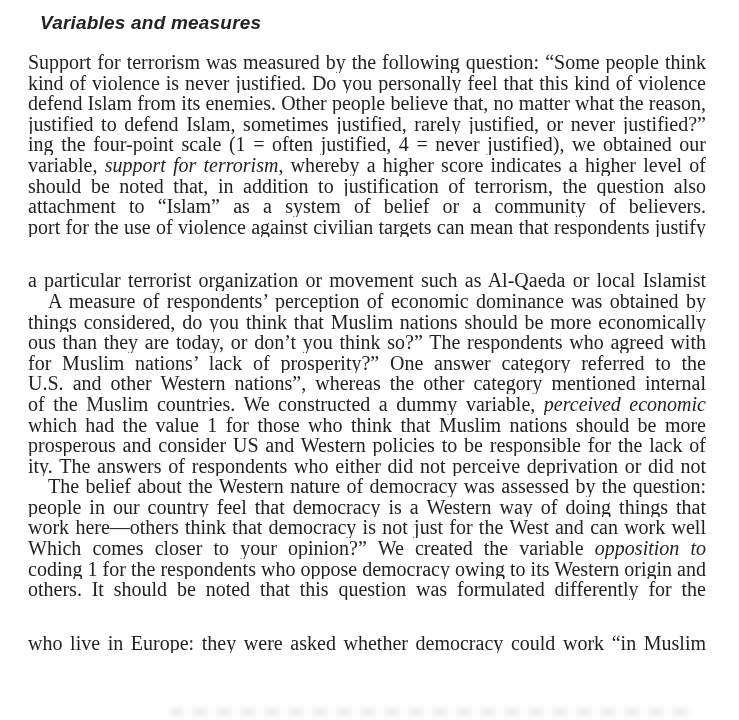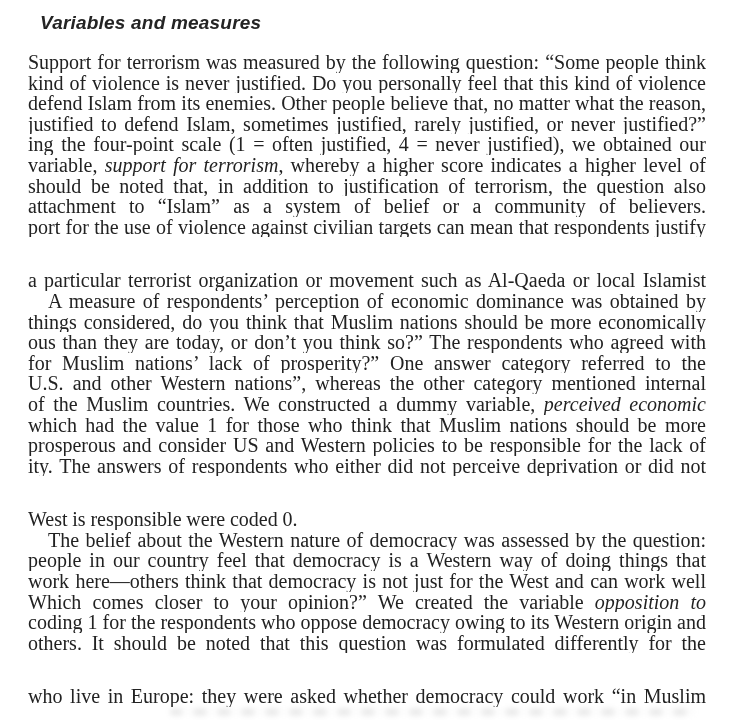--- a/index.html
+++ b/index.html
@@ -89,21 +89,20 @@
       <div class="line last"><span>a particular terrorist organization or movement such as Al-Qaeda or local Islamist militants.</span></div>
       <div class="line indent"><span>A measure of respondents’ perception of economic dominance was obtained by combin-</span></div>
       <div class="line"><span>things considered, do you think that Muslim nations should be more economically prosper-</span></div>
       <div class="line"><span>ous than they are today, or don’t you think so?” The respondents who agreed with this state-</span></div>
       <div class="line"><span>for Muslim nations’ lack of prosperity?” One answer category referred to the “policies of the</span></div>
       <div class="line"><span>U.S. and other Western nations”, whereas the other category mentioned internal problems</span></div>
       <div class="line"><span>of the Muslim countries. We constructed a dummy variable, </span><span class="it">perceived economic dominance</span><span>,</span></div>
       <div class="line"><span>which had the value 1 for those who think that Muslim nations should be more economically</span></div>
       <div class="line"><span>prosperous and consider US and Western policies to be responsible for the lack of prosper-</span></div>
       <div class="line"><span>ity. The answers of respondents who either did not perceive deprivation or did not think the</span></div>
-      <div class="line last"><span>West is responsible were coded 0.</span></div>
       <div class="line indent"><span>The belief about the Western nature of democracy was assessed by the question: “Some</span></div>
       <div class="line"><span>people in our country feel that democracy is a Western way of doing things that would not</span></div>
       <div class="line"><span>work here—others think that democracy is not just for the West and can work well here.</span></div>
       <div class="line"><span>Which comes closer to your opinion?” We created the variable </span><span class="it">opposition to democracy</span><span> by</span></div>
       <div class="line"><span>coding 1 for the respondents who oppose democracy owing to its Western origin and 0 for the</span></div>
       <div class="line"><span>others. It should be noted that this question was formulated differently for the respondents</span></div>
       <div class="line last"><span>who live in Europe: they were asked whether democracy could work “in Muslim countries”.</span></div>
     </div>
 
   <div class="scan-artifact"></div>

